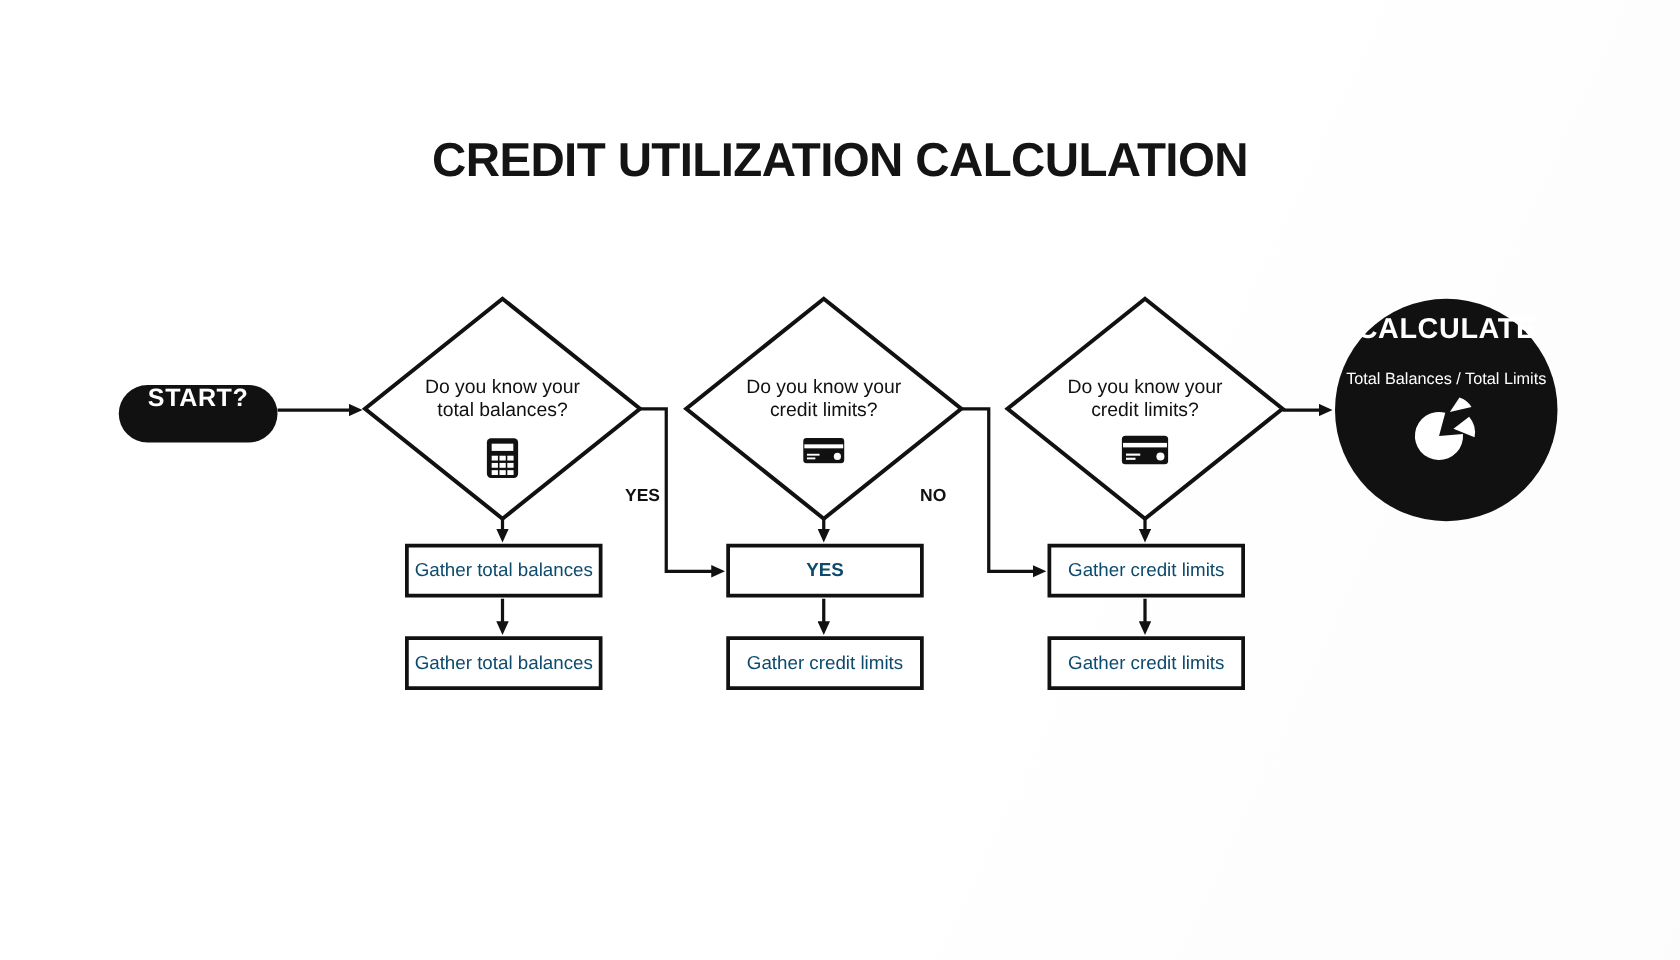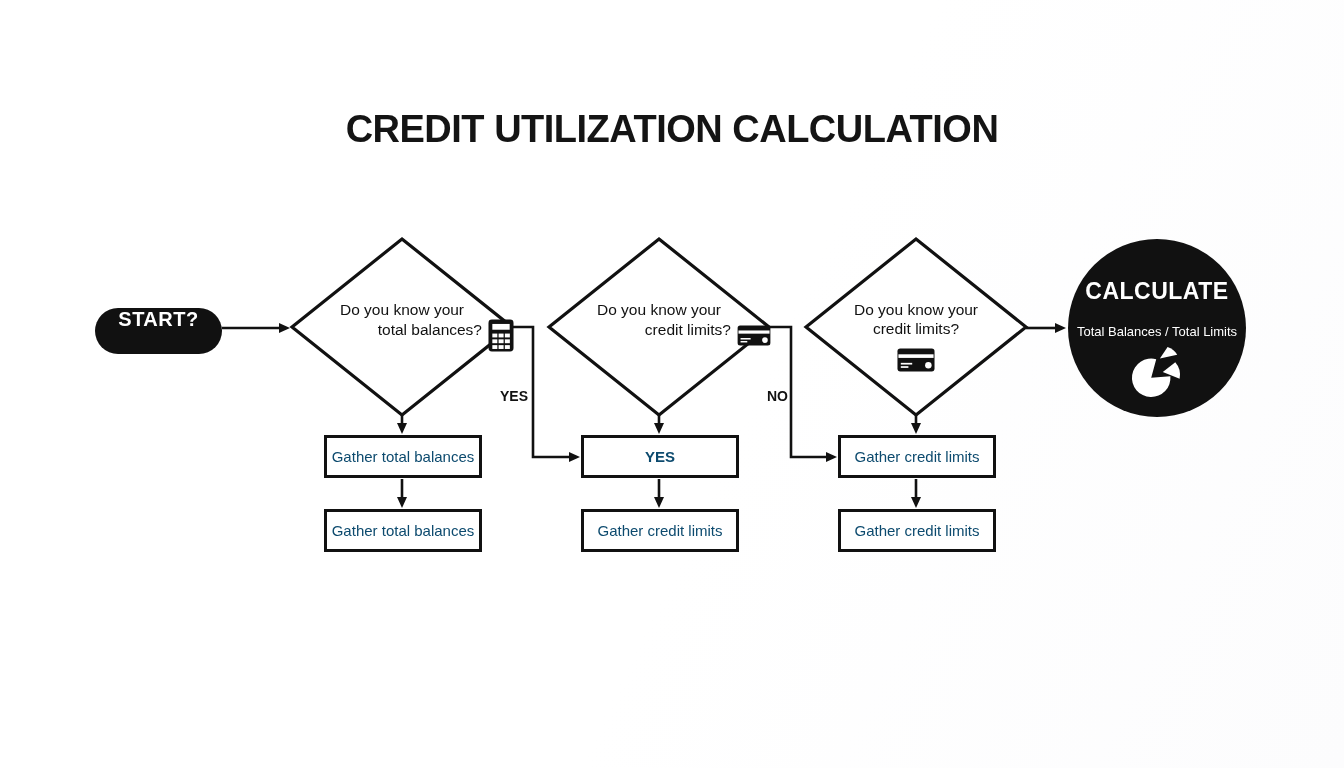--- a/index.html
+++ b/index.html
@@ -15,34 +15,34 @@
   }
   .start-pill {
     left:95px; top:308px; width:127px; height:46px; background:#111111;
     border-radius:23px; display:flex; justify-content:center;
     color:#ffffff; font-size:20px; font-weight:700; letter-spacing:0.5px;
   }
   svg.connectors { left:0; top:0; width:1344px; height:768px; pointer-events:none; }
   .edge { stroke:#111111; stroke-width:2.6; fill:none; }
   .diamond-outline { fill:#ffffff; stroke:#111111; stroke-width:3.2; }
   .d-label { width:224px; text-align:center; font-size:15.5px; font-weight:400; line-height:19px; }
-  .d-label .line2 { display:flex; align-items:center; justify-content:flex-end; gap:6px; height:21px; }
+  .d-label .line2 { display:flex; align-items:center; justify-content:space-between; gap:6px; height:21px;flex-direction:column; }
   .inline-icon { flex:none; transform:translateY(6px); }
   .d3-icon-row { display:flex; justify-content:center; margin-top:10px; }
   .pbox {
     width:158px; height:43px; box-sizing:border-box; border:3px solid #111111;
     background:#ffffff; display:flex; align-items:center; justify-content:center;
     font-size:15px; color:#0c4a6e;
   }
   .pbox.bold { font-weight:700; }
   .edge-label { font-size:14px; font-weight:700; color:#111111; }
   .calc-circle {
     left:1068px; top:239px; width:178px; height:178px; border-radius:50%;
     background:#111111; display:flex; flex-direction:column; align-items:center;
-    justify-content:center; color:#ffffff; text-align:center;
+    justify-content:flex-start; color:#ffffff; text-align:center;
   }
   .calc-inner { transform:translateY(10px); display:flex; flex-direction:column; align-items:center; }
   .calc-title { font-size:23px; font-weight:700; letter-spacing:0.5px; }
   .calc-sub { font-size:13px; margin-top:19px; }
   .calc-pie { margin-top:7px; }
 </style>
 </head>
 <body>
 
 <div class="stage">
@@ -120,21 +120,21 @@
         <rect x="0.5" y="0.5" width="39" height="24" rx="3" fill="#111111"></rect>
         <rect x="1.5" y="6.5" width="37" height="3.8" fill="#ffffff"></rect>
         <rect x="4" y="15.5" width="12" height="1.8" fill="#ffffff"></rect>
         <rect x="4" y="19" width="8" height="1.8" fill="#ffffff"></rect>
         <circle cx="33" cy="18" r="3.4" fill="#ffffff"></circle>
       </svg>
     </div>
   </div>
 
   <div class="abs edge-label" style="left:470px; top:388px; width:58px; text-align:right;">YES</div>
-  <div class="abs edge-label" style="left:736px; top:388px; width:52px; text-align:right;">NO</div>
+  <div class="abs edge-label" style="left:736px; top:388px; width:52px; ">NO</div>
 
   <div class="abs pbox" style="left:324px; top:435px;">Gather total balances</div>
   <div class="abs pbox bold" style="left:581px; top:435px;">YES</div>
   <div class="abs pbox" style="left:838px; top:435px;">Gather credit limits</div>
 
   <div class="abs pbox" style="left:324px; top:509px;">Gather total balances</div>
   <div class="abs pbox" style="left:581px; top:509px;">Gather credit limits</div>
   <div class="abs pbox" style="left:838px; top:509px;">Gather credit limits</div>
 
   <div class="abs calc-circle">

